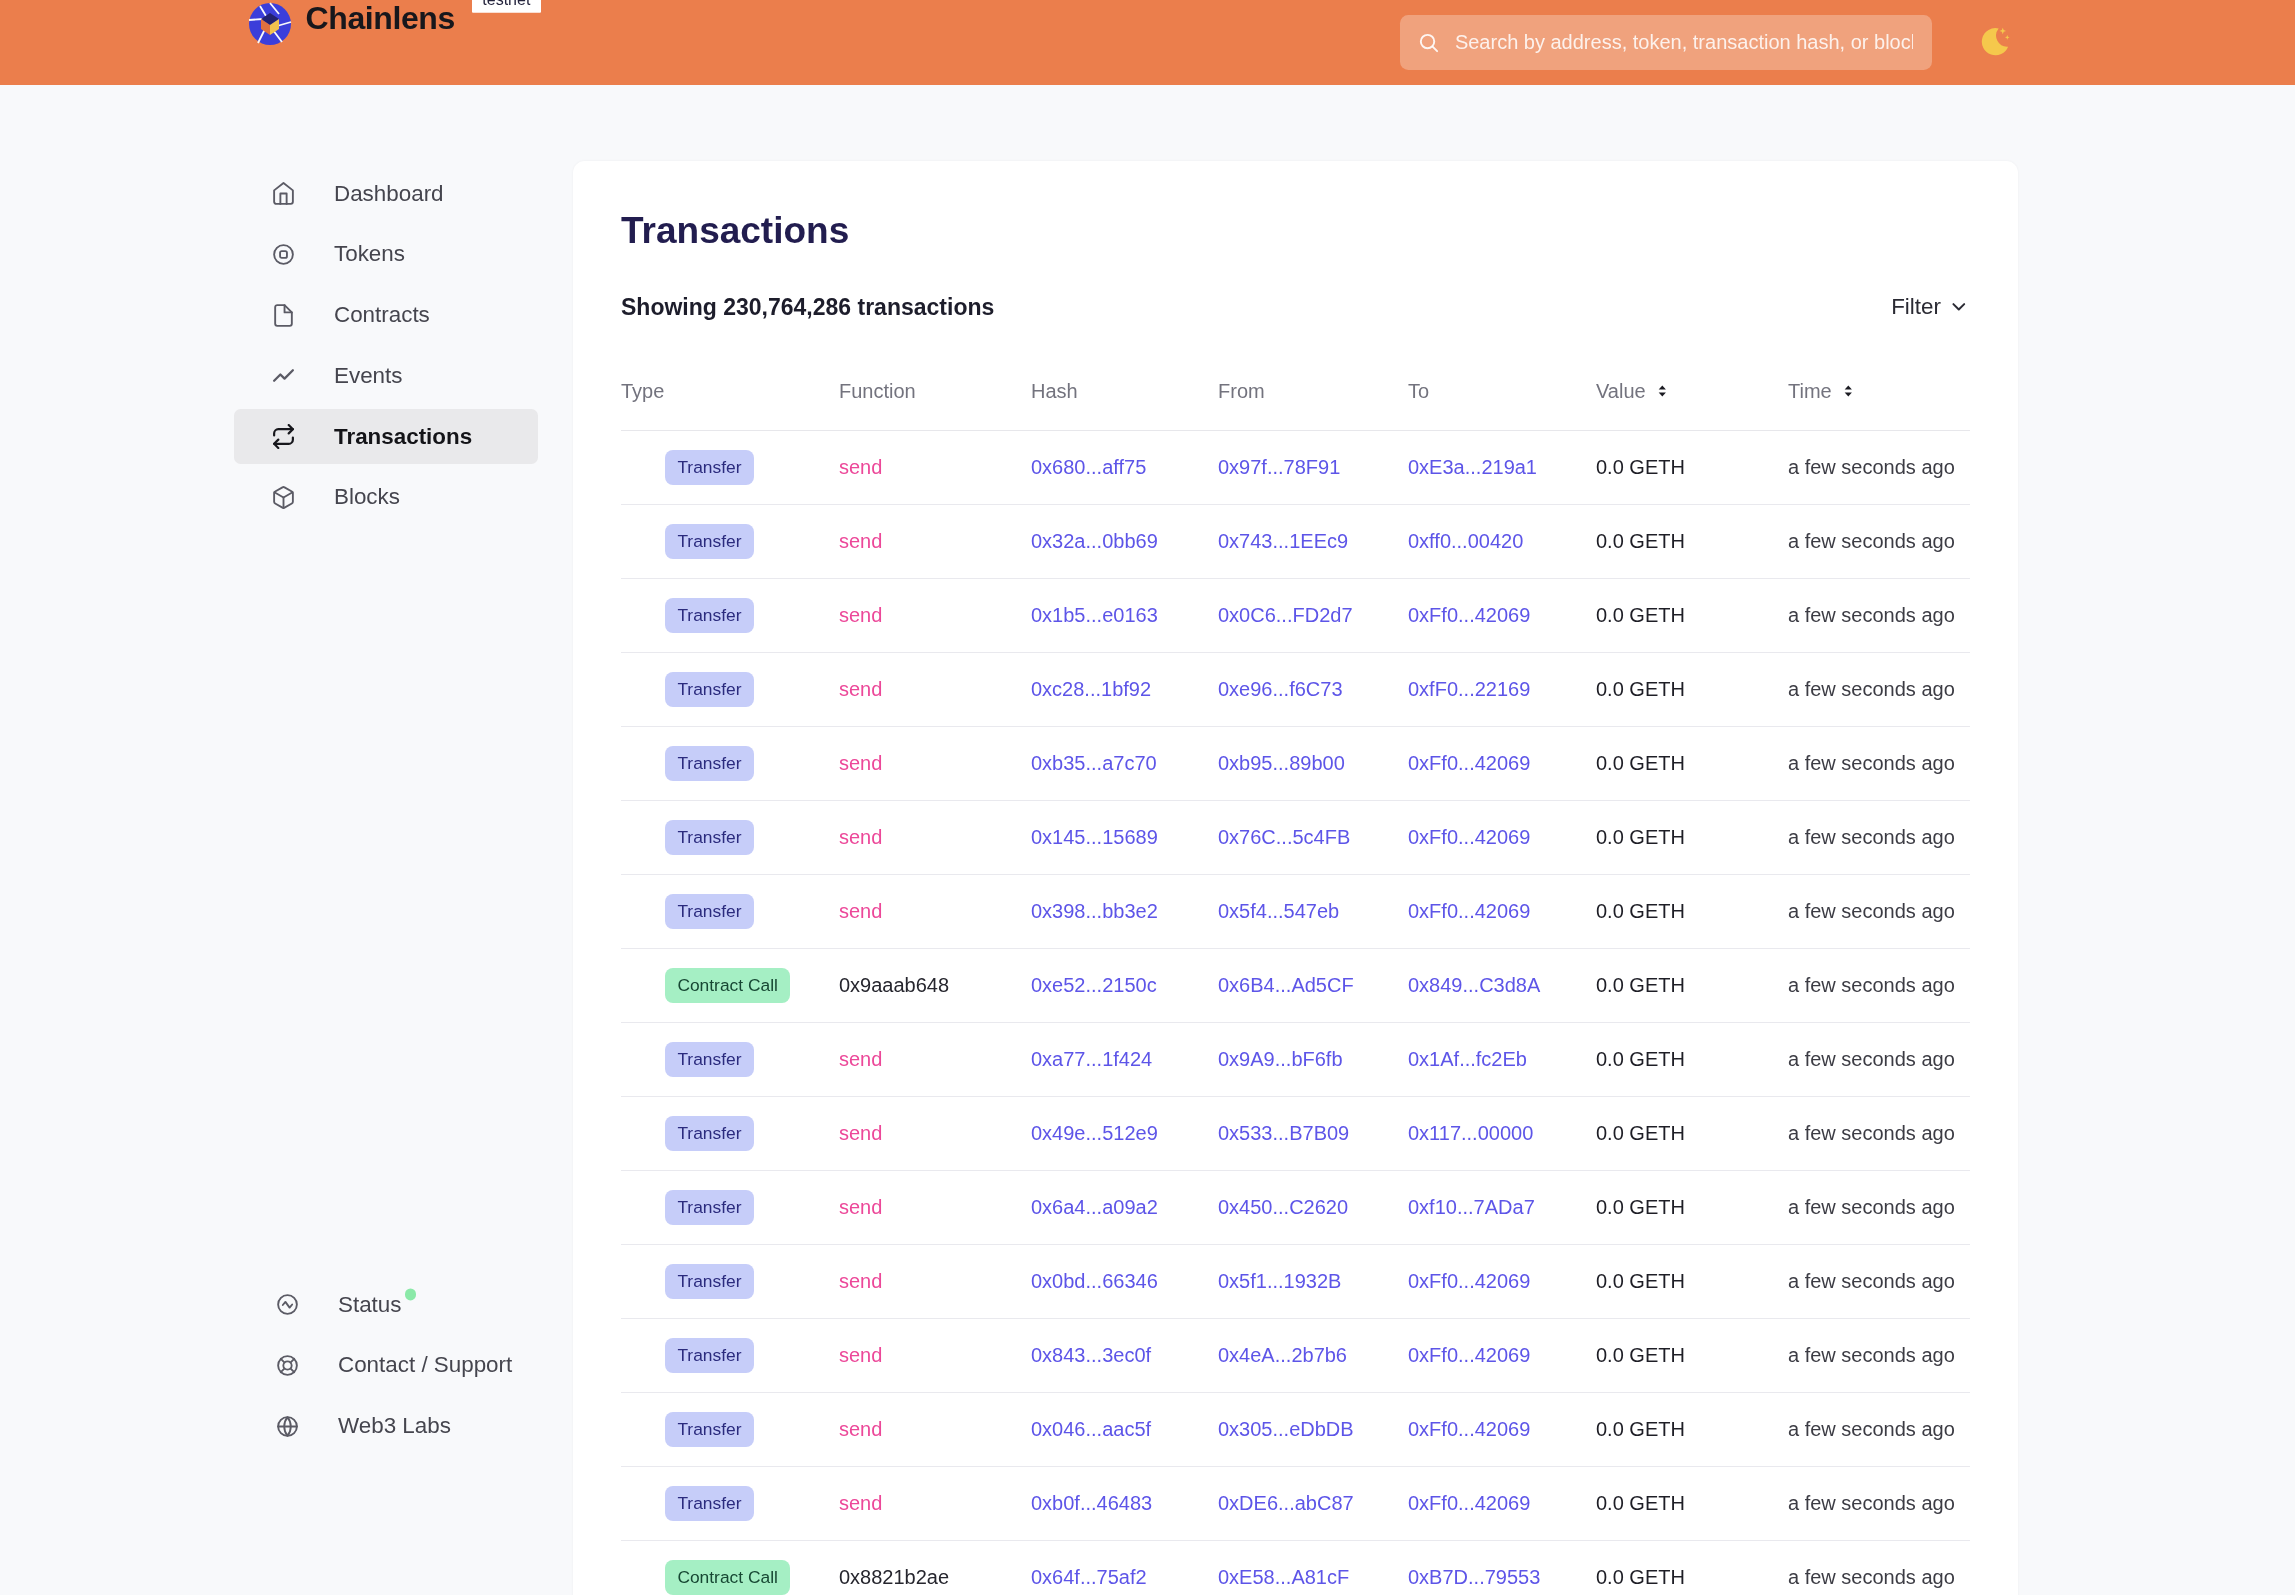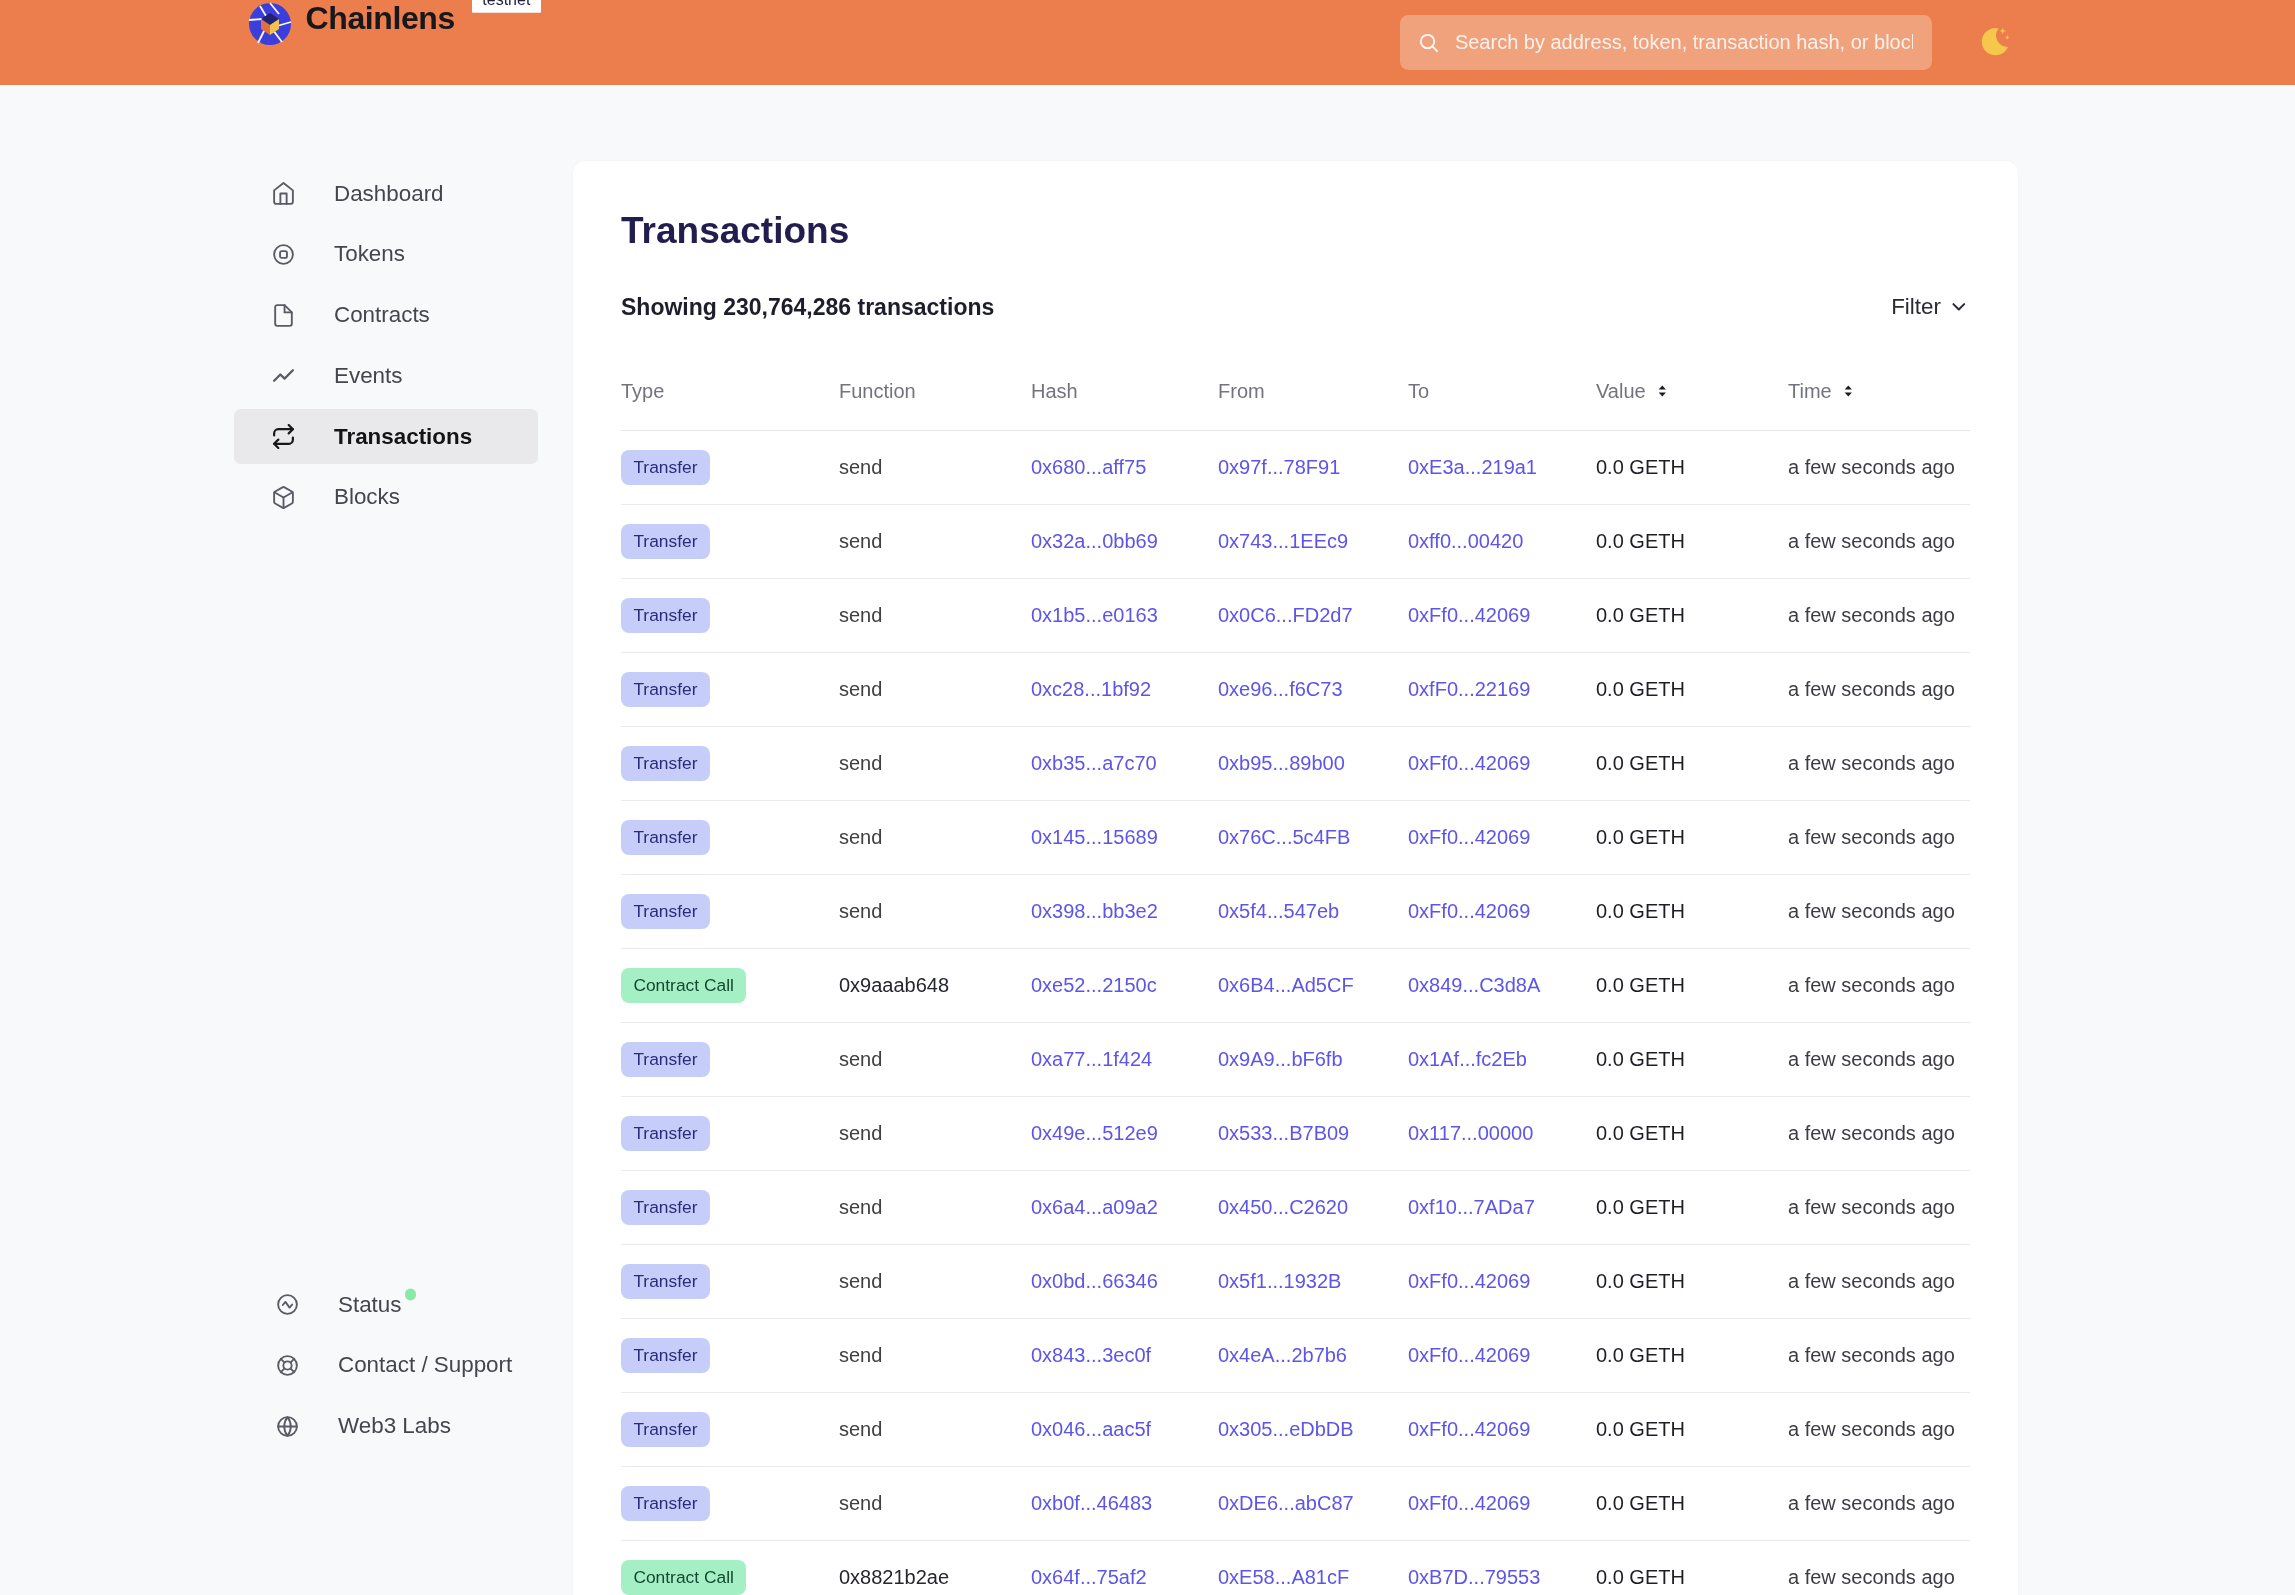--- a/index.html
+++ b/index.html
@@ -40,25 +40,25 @@
   .summary-row{margin-top:40px;display:flex;align-items:center;justify-content:space-between;height:30px;}
   .summary{font-size:23px;font-weight:700;color:#1D1D2B;}
   .filter-btn{display:flex;align-items:center;gap:7.5px;background:none;border:none;padding:0;cursor:pointer;
     font-size:22.4px;font-weight:500;color:#2A2A33;font-family:inherit;}
   
   .tgrid{display:grid;grid-template-columns:218px 192px 187px 190px 188px 192px 1fr;align-items:center;}
   .thead{margin-top:30px;height:78px;border-bottom:0.8px solid #E7E7EB;
     color:#73737E;font-size:20px;font-weight:500;}
   .th-sort{display:flex;align-items:center;gap:8.3px;cursor:pointer;}
   .trow{height:73px;border-bottom:0.8px solid #E9E9EE;font-size:20px;}
-  .badge{display:inline-block;padding:7.5px 12.4px;border-radius:8px;font-size:17.4px;font-weight:500;line-height:1.15;}
+  .badge{display:inline-block;padding:7.5px 12.4px;border-radius:8px;font-size:17.4px;font-weight:500;line-height:1.15;margin-left:44px;}
   .badge-indigo{background:#C6CDF9;color:#2B2B7E;}
   .badge-green{background:#A5EFC4;color:#174733;}
   .func{color:#26262E;}
-  .func.muted{color:#404040;}
+  .func.muted{color:#ec4899;}
   a.cell-link{color:#5D55E8;text-decoration:none;cursor:pointer;}
   .value-cell{color:#1E1E26;}
   .time-cell{color:#3C3C44;}
 </style>
 </head>
 <body>
 
 <header class="app-header">
   <div class="brand-wrap">
     <svg class="brand-logo" viewBox="0 0 48 48">

